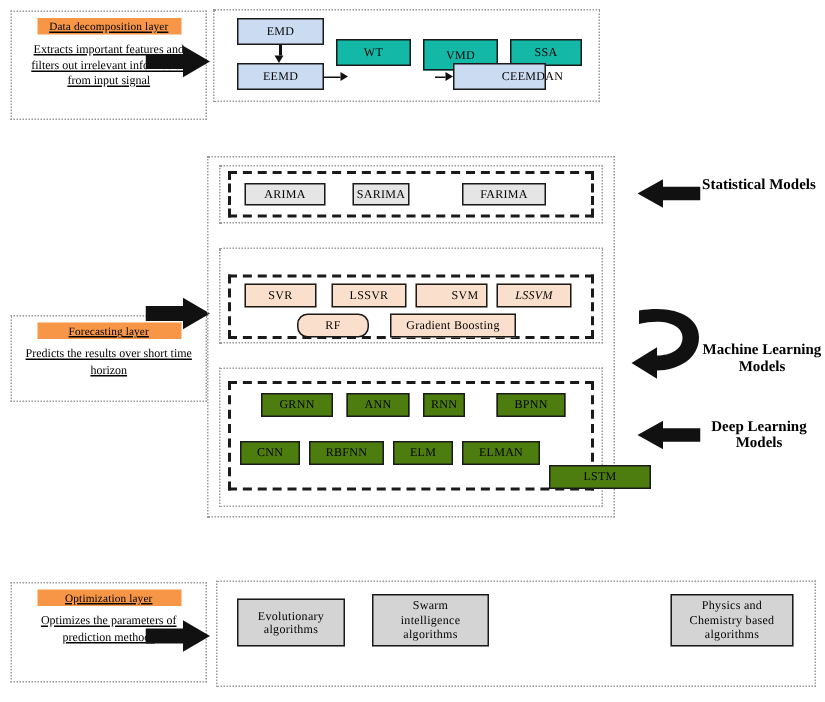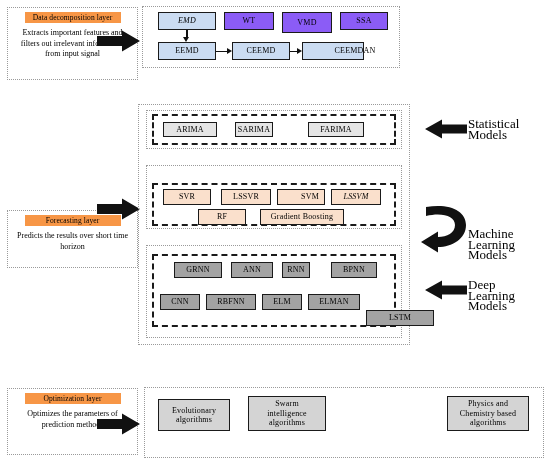--- a/index.html
+++ b/index.html
@@ -21,20 +21,21 @@
   .dashed{
     border:2px dashed #1a1a1a;
     background:transparent;
   }
 
   
   .desc-panel{
     border:1px dotted #9a9a9a;
     display:flex;flex-direction:column;align-items:center;
     padding-top:4px;
+    text-decoration:underline;
   }
   .layer-tag{
     background:#F79646;
     color:#000;
     font-size:7.5px;
     line-height:11px;
     text-align:center;
     width:96px;
     border:0;
     letter-spacing:.1px;
@@ -52,24 +53,24 @@
   .node{
     border:1.3px solid #1a1a1a;
     display:flex;align-items:center;justify-content:center;
     text-align:center;
     font-size:8px;
     line-height:9.5px;
     color:#000;
     letter-spacing:.2px;
   }
   .n-blue{background:#CBDCF2;}
-  .n-green{background:#8b5cf6;}
+  .n-green{background:#14b8a6;margin-top:14px;}
   .n-cyan{background:#e5e5e5;}
   .n-peach{background:#FAE0CC;}
-  .n-gold{background:#a3a3a3;}
+  .n-gold{background:#4d7c0f;}
   .n-gray{background:#D4D4D4;}
   .n-multi{flex-direction:column;line-height:9.5px;}
 
   
   .vline{background:#111;}
   .hline{background:#111;}
 
   
   .arrow-head-down{
     width:0;height:0;
@@ -82,46 +83,45 @@
     border-top:3.5px solid transparent;
     border-bottom:3.5px solid transparent;
     border-left:5px solid #111;
   }
 
   
   .fat-arrow{display:block;}
 
   
   .side-caption{
-    font-size:13px;line-height:10.5px;color:#000;
+    font-size:10px;line-height:10.5px;text-align:center;color:#000;font-weight:bold;
   }
 </style>
 </head>
 <body>
 
 <div class="stage">
 
   <div class="abs desc-panel" style="left:7px;top:7px;width:131px;height:73px;">
     <div class="layer-tag">Data decomposition layer</div>
     <div class="desc-text">Extracts important features and filters out irrelevant information from input signal</div>
   </div>
 
   <svg class="abs fat-arrow" style="left:97px;top:30px;" width="44" height="22" viewBox="0 0 44 22">
     <path d="M0,6 L25,6 L25,0.5 L43,11 L25,21.5 L25,16 L0,16 Z" fill="#111"></path>
   </svg>
 
   <div class="abs dotted" style="left:142px;top:6px;width:258px;height:62px;"></div>
 
-  <div class="abs node n-blue" style="left:158px;top:12px;width:58px;height:18px;font-style:italic;">EMD</div>
+  <div class="abs node n-blue" style="left:158px;top:12px;width:58px;height:18px;">EMD</div>
   <div class="abs node n-green" style="left:224px;top:12px;width:50px;height:18px;">WT</div>
   <div class="abs node n-green" style="left:282px;top:12px;width:50px;height:21px;">VMD</div>
   <div class="abs node n-green" style="left:340px;top:12px;width:48px;height:18px;">SSA</div>
 
   <div class="abs node n-blue" style="left:158px;top:42px;width:58px;height:18px;">EEMD</div>
-  <div class="abs node n-blue" style="left:232px;top:42px;width:58px;height:18px;">CEEMD</div>
   <div class="abs node n-blue" style="left:302px;top:42px;width:62px;height:18px;padding-left:44px;">CEEMDAN</div>
 
   <div class="abs vline" style="left:186px;top:30px;width:1.5px;height:7px;"></div>
   <div class="abs arrow-head-down" style="left:183px;top:37px;"></div>
 
   <div class="abs hline" style="left:216px;top:50.5px;width:11px;height:1.5px;"></div>
   <div class="abs arrow-head-right" style="left:227px;top:47.5px;"></div>
 
   <div class="abs hline" style="left:290px;top:50.5px;width:7px;height:1.5px;"></div>
   <div class="abs arrow-head-right" style="left:297px;top:47.5px;"></div>
@@ -152,21 +152,21 @@
   </div>
 
   <div class="abs dotted" style="left:146px;top:165px;width:256px;height:64px;"></div>
   <div class="abs dashed" style="left:152px;top:183px;width:244px;height:43px;"></div>
 
   <div class="abs node n-peach" style="left:163px;top:189px;width:48px;height:16px;">SVR</div>
   <div class="abs node n-peach" style="left:221px;top:189px;width:50px;height:16px;">LSSVR</div>
   <div class="abs node n-peach" style="left:277px;top:189px;width:48px;height:16px;padding-left:18px;">SVM</div>
   <div class="abs node n-peach" style="left:331px;top:189px;width:50px;height:16px;font-style:italic;">LSSVM</div>
 
-  <div class="abs node n-peach" style="left:198px;top:209px;width:48px;height:16px;">RF</div>
+  <div class="abs node n-peach" style="left:198px;top:209px;width:48px;height:16px;border-radius:7px;">RF</div>
   <div class="abs node n-peach" style="left:260px;top:209px;width:84px;height:16px;">Gradient Boosting</div>
 
   <svg class="abs fat-arrow" style="left:420px;top:203px;" width="48" height="50" viewBox="0 0 48 50">
     <path d="M6,4 C30,0 46,8 46,22 C46,36 32,44 18,44 L18,49.5 L1,39 L18,28.5 L18,34
              C27,34 35,30 35,22 C35,13 22,9 6,13 Z" fill="#111"></path>
   </svg>
   <div class="abs side-caption" style="left:468px;top:229px;width:80px;">
     <span>Machine Learning Models</span>
   </div>
 

